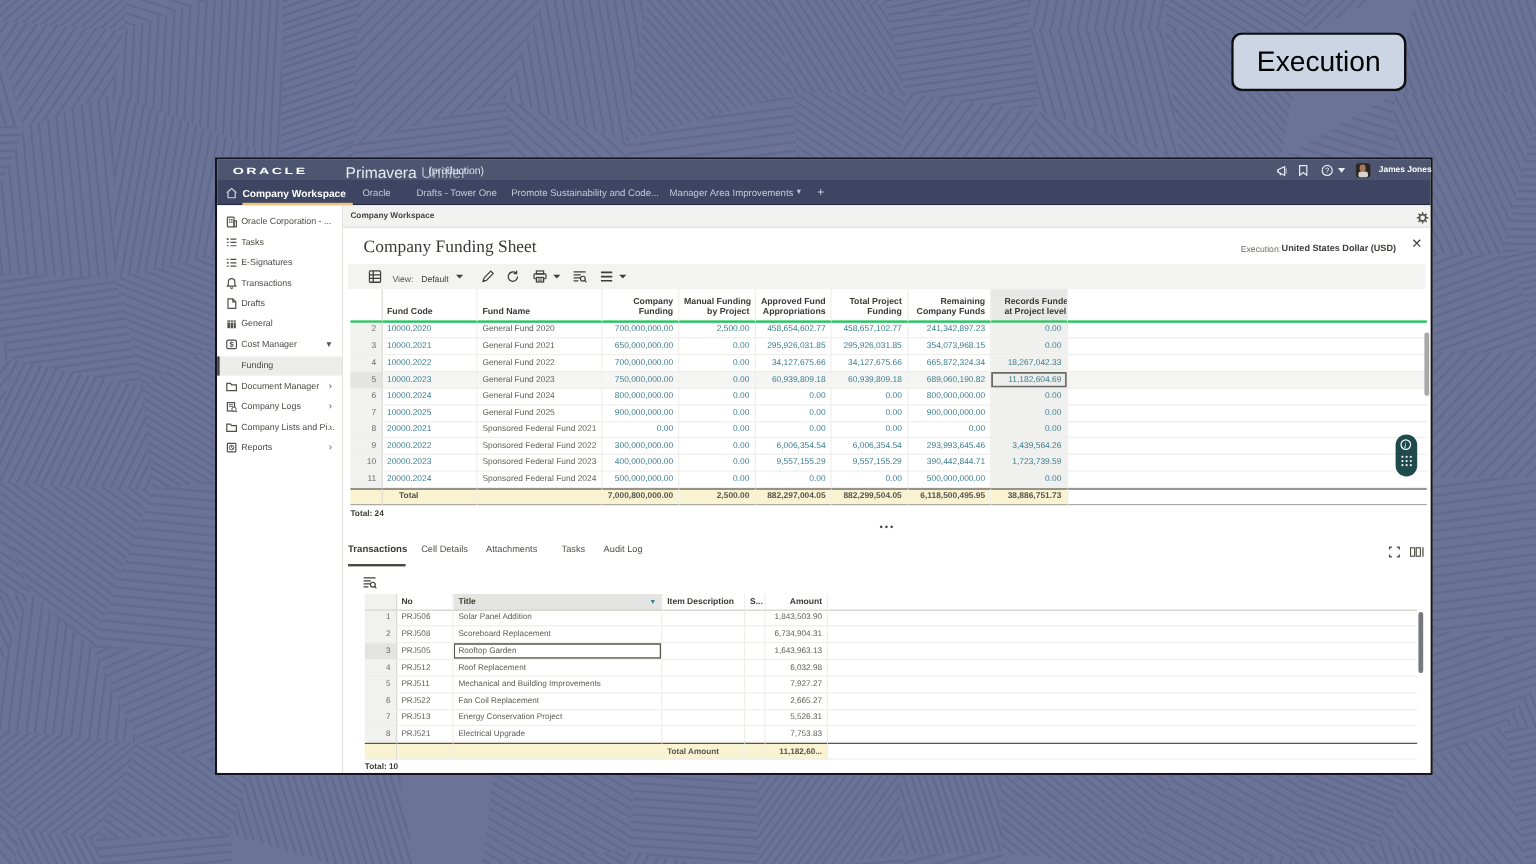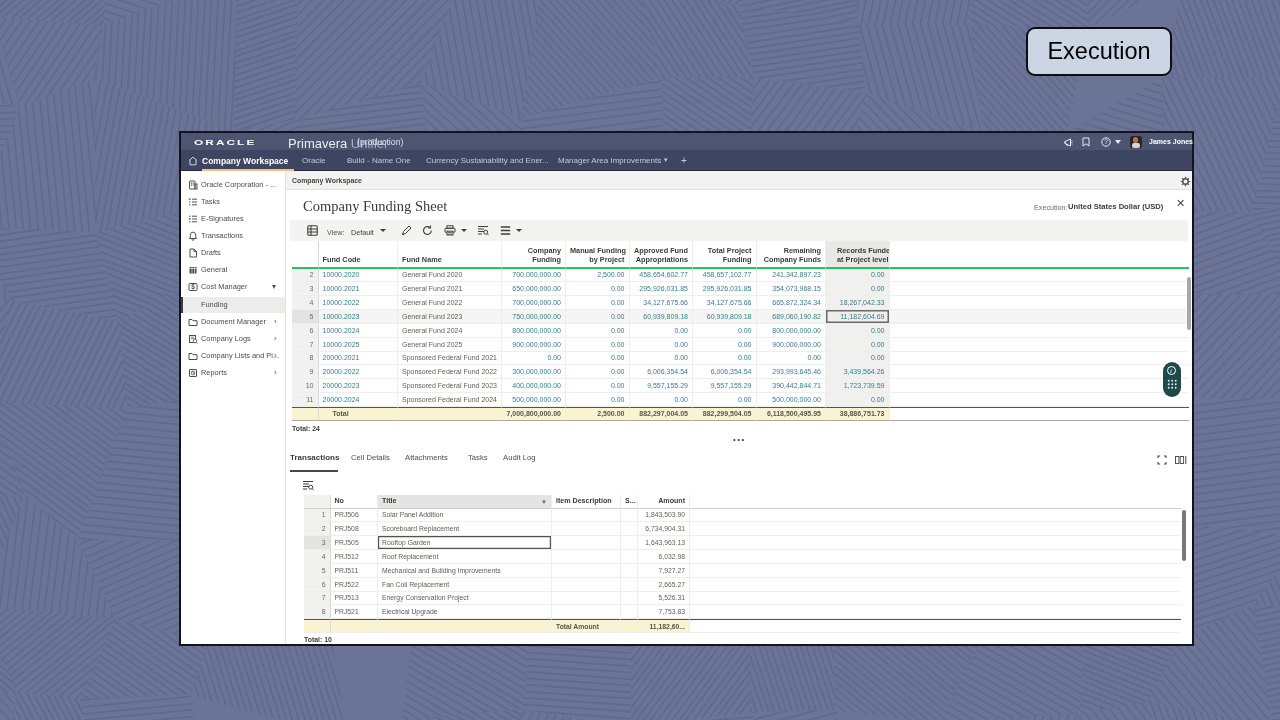--- a/index.html
+++ b/index.html
@@ -852,22 +852,22 @@
     </div>
 
   <div class="home">
       <svg class="ic" width="10" height="10" viewBox="0 0 10 10" xmlns="http://www.w3.org/2000/svg">
         <path d="M1 4.6L5 1.2l4 3.4M2 4.2V8.8h6V4.2" fill="none" stroke="#cdd3e0" stroke-width="1"></path>
       </svg>
     </div>
   <div class="abs tabs">
     <span class="tab tabact" style="left:21px">Company Workspace</span>
     <span class="tab" style="left:121px">Oracle</span>
-    <span class="tab" style="left:166px">Build - Name One</span>
-    <span class="tab" style="left:245px">Currency Sustainability and Ener...</span>
+    <span class="tab" style="left:166px">Drafts - Tower One</span>
+    <span class="tab" style="left:245px">Promote Sustainability and Code...</span>
     <span class="tab" style="left:377px">Manager Area Improvements</span>
     <span class="tab" style="left:483px;font-size:7px">▾</span>
     <span class="tab" style="left:500px;font-size:10px;top:4.5px">+</span>
   </div>
   <div class="abs underln"></div>
 
   <div class="abs crumbtxt">Company Workspace</div>
   <div class="abs gear">
       <svg class="ic" width="11" height="11" viewBox="0 0 11 11" xmlns="http://www.w3.org/2000/svg">
         <circle cx="5.5" cy="5.5" r="2.7" fill="none" stroke="#55554e" stroke-width="1.5"></circle>

